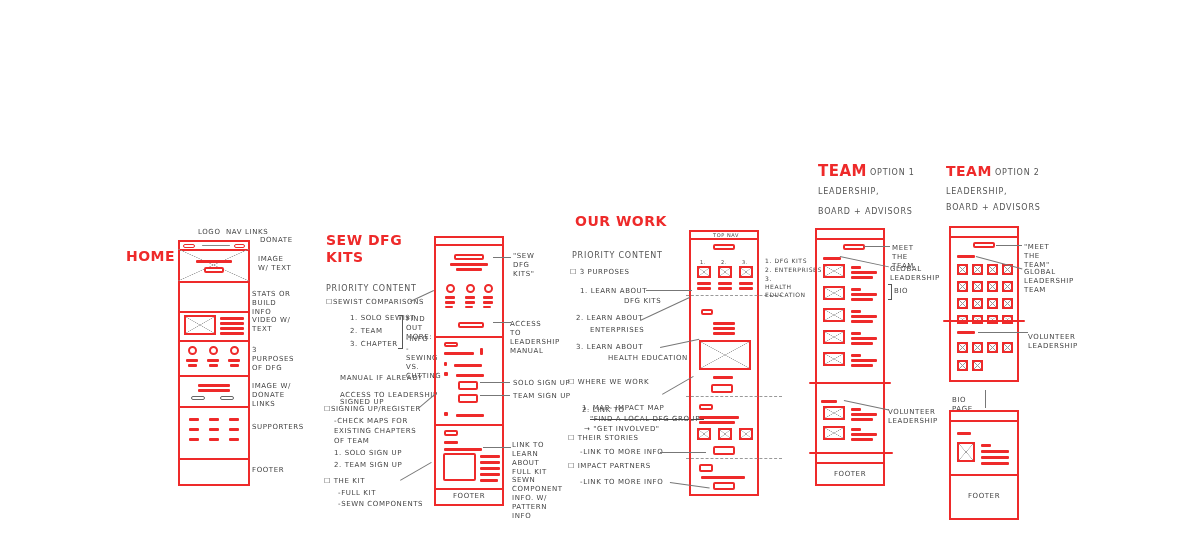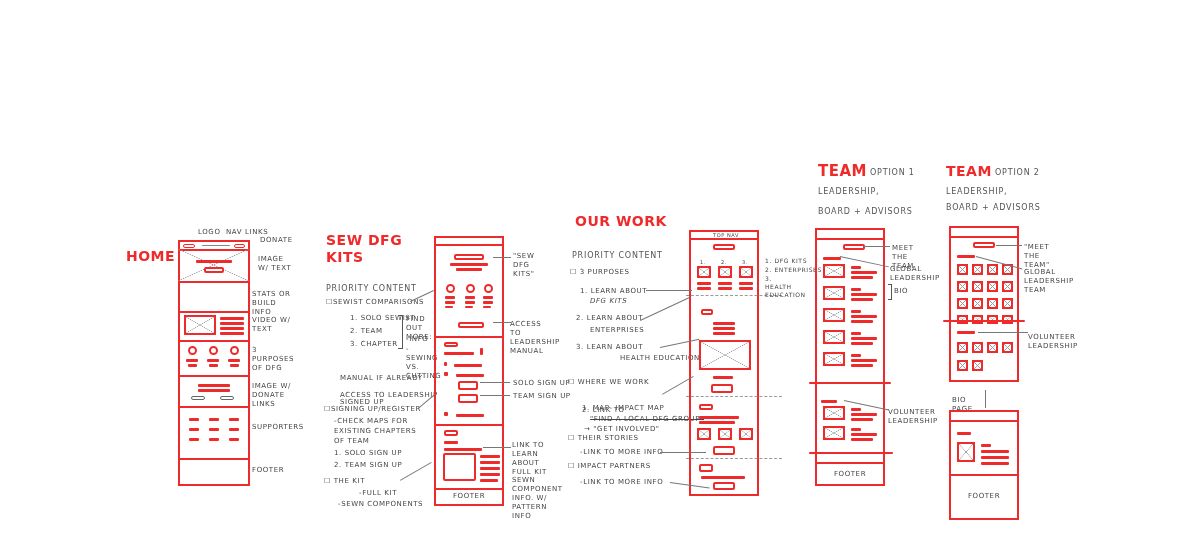--- a/index.html
+++ b/index.html
@@ -94,21 +94,21 @@
 <div class="abs hand" style="left:340px;top:365px;margin-top:26px;">ACCESS TO LEADERSHIP</div>
 <div class="abs hand" style="left:340px;top:374px;">MANUAL IF ALREADY</div>
 <div class="abs hand" style="left:340px;top:383px;margin-top:15px;">SIGNED UP</div>
 <div class="abs hand" style="left:324px;top:405px;">☐SIGNING UP/REGISTER</div>
 <div class="abs hand" style="left:334px;top:417px;">-CHECK MAPS FOR</div>
 <div class="abs hand" style="left:334px;top:427px;">EXISTING CHAPTERS</div>
 <div class="abs hand" style="left:334px;top:437px;">OF TEAM</div>
 <div class="abs hand" style="left:334px;top:449px;">1. SOLO SIGN UP</div>
 <div class="abs hand" style="left:334px;top:461px;">2. TEAM SIGN UP</div>
 <div class="abs hand" style="left:324px;top:477px;">☐ THE KIT</div>
-<div class="abs hand" style="left:338px;top:489px;margin-left:21px;">-FULL KIT</div>
+<div class="abs hand" style="left:338px;top:489px;">-FULL KIT</div>
 <div class="abs hand" style="left:338px;top:500px;">-SEWN COMPONENTS</div>
 
 <div class="frame" style="left:434px;top:236px;width:70px;height:270px;">
   <div class="sec" style="top:6px;"></div>
   <div class="box" style="left:18px;top:16px;width:30px;height:6px;"></div>
   <div class="bar" style="left:14px;top:25px;width:38px;"></div>
   <div class="bar" style="left:20px;top:30px;width:26px;"></div>
   <div class="circ" style="left:10px;top:46px;"></div>
     <div class="circ" style="left:30px;top:46px;"></div>
     <div class="circ" style="left:48px;top:46px;"></div>
@@ -151,25 +151,25 @@
 <div class="abs hand" style="left:510px;top:320px;width:40px;white-space:normal;">ACCESS TO LEADERSHIP MANUAL</div>
 <div class="abs hand" style="left:513px;top:379px;">SOLO SIGN UP</div>
 <div class="abs hand" style="left:513px;top:392px;">TEAM SIGN UP</div>
 <div class="abs hand" style="left:512px;top:441px;width:45px;white-space:normal;">LINK TO LEARN ABOUT FULL KIT</div>
 <div class="abs hand" style="left:512px;top:476px;width:50px;white-space:normal;">SEWN COMPONENT INFO. W/ PATTERN INFO</div>
 
 <div class="abs title" style="left:575px;top:213px;font-size:14px;">OUR WORK</div>
 <div class="abs hand hand-md" style="left:572px;top:250px;">PRIORITY CONTENT</div>
 <div class="abs hand" style="left:570px;top:268px;">☐ 3 PURPOSES</div>
 <div class="abs hand" style="left:580px;top:287px;">1. LEARN ABOUT</div>
-<div class="abs hand" style="left:590px;top:297px;font-style:italic;">DFG KITS</div>
+<div class="abs hand" style="left:624px;top:297px;">DFG KITS</div>
 <div class="abs hand" style="left:576px;top:314px;">2. LEARN ABOUT</div>
 <div class="abs hand" style="left:590px;top:326px;">ENTERPRISES</div>
 <div class="abs hand" style="left:576px;top:343px;">3. LEARN ABOUT</div>
-<div class="abs hand" style="left:588px;top:354px;padding-left:32px;">HEALTH EDUCATION</div>
+<div class="abs hand" style="left:576px;top:354px;padding-left:32px;">HEALTH EDUCATION</div>
 <div class="abs hand" style="left:568px;top:378px;">☐ WHERE WE WORK</div>
 <div class="abs hand" style="left:582px;top:404px;">1. MAP- IMPACT MAP</div>
 <div class="abs hand" style="left:582px;top:406px;">2. LINK TO</div>
 <div class="abs hand" style="left:590px;top:415px;text-decoration:line-through;">"FIND A LOCAL DFG GROUP"</div>
 <div class="abs hand" style="left:584px;top:425px;">→ "GET INVOLVED"</div>
 <div class="abs hand" style="left:568px;top:434px;">☐ THEIR STORIES</div>
 <div class="abs hand" style="left:580px;top:448px;">-LINK TO MORE INFO</div>
 <div class="abs hand" style="left:568px;top:462px;">☐ IMPACT PARTNERS</div>
 <div class="abs hand" style="left:580px;top:478px;">-LINK TO MORE INFO</div>
 

